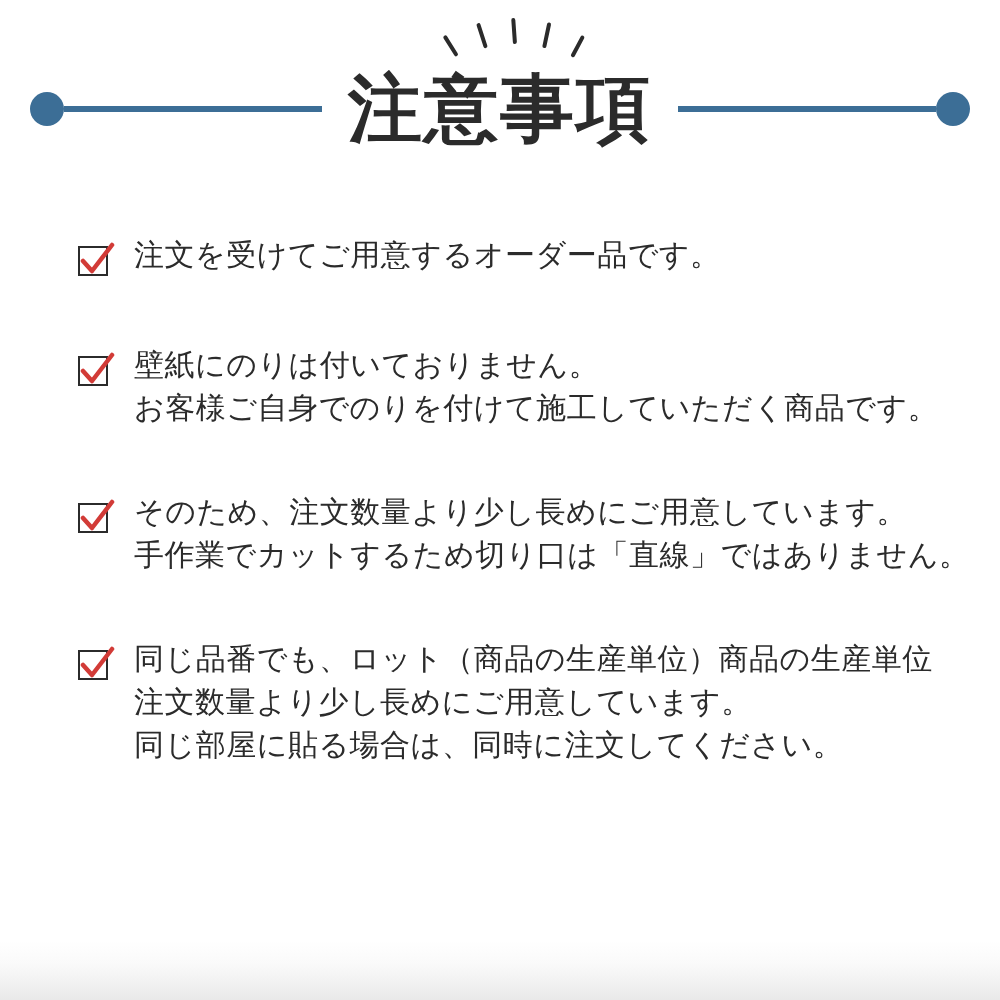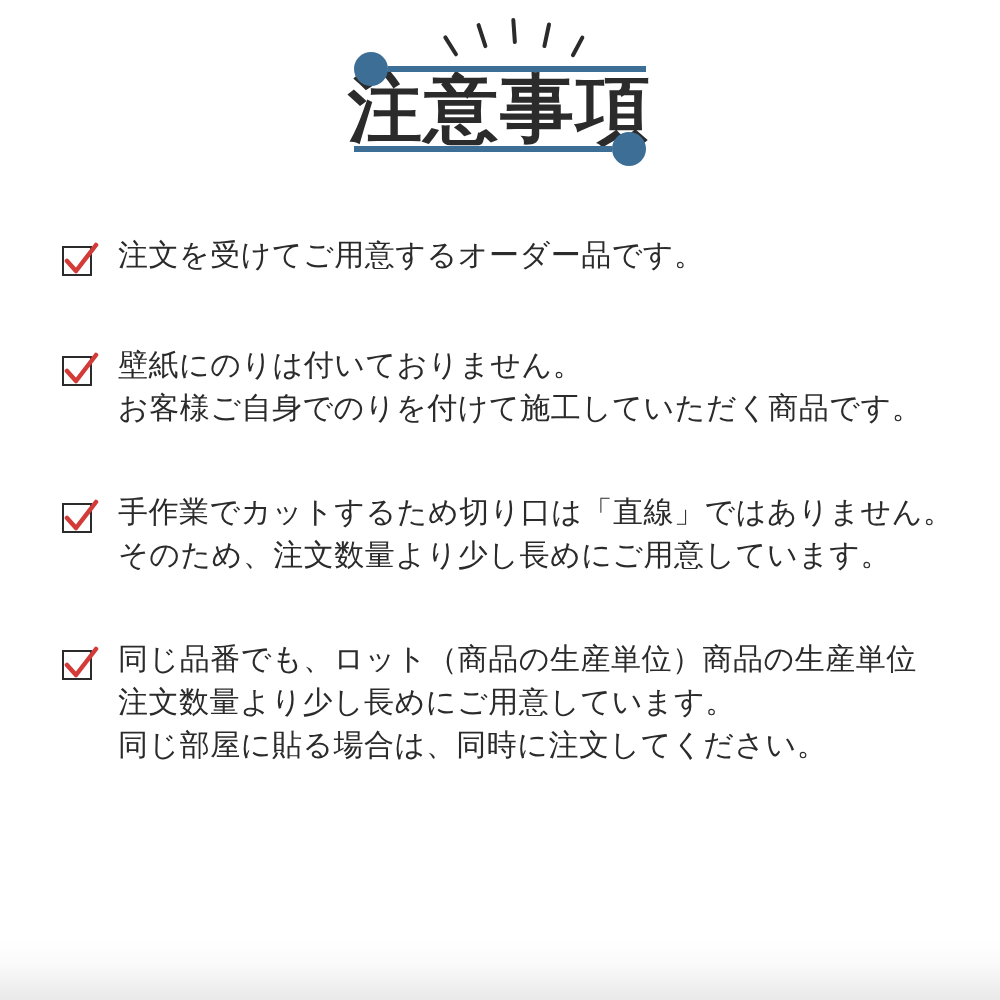--- a/index.html
+++ b/index.html
@@ -39,21 +39,20 @@
 
   .title-row {
     position: absolute;
     top: 64px;
     left: 0;
     right: 0;
     height: 90px;
     display: flex;
     align-items: center;
     justify-content: center;
-    flex-direction: column;
   }
   .rule {
     height: 6px;
     background: #3c6e96;
     flex: 0 0 auto;
     position: relative;
   }
   .rule.left { width: 258px; margin-left: 34px; }
   .rule.right { width: 258px; margin-right: 34px; }
   .dot {
@@ -74,21 +73,21 @@
     letter-spacing: 2px;
     color: #2b2b2b;
     padding: 0 26px;
     line-height: 1;
     white-space: nowrap;
   }
 
   
   .list {
     margin: 34px 0 0 0;
-    padding: 0 56px 0 60px;
+    padding: 0 56px 0 76px;
   }
   .item {
     display: flex;
     align-items: flex-start;
     margin-bottom: 62px;
   }
   .check {
     flex: 0 0 auto;
     width: 40px;
     height: 40px;
@@ -192,22 +191,22 @@
   </div>
 
   <div class="item">
     <div class="check">
       <div class="box"></div>
       <svg viewBox="0 0 40 40" aria-hidden="true">
         <path d="M7 19 L16 29 L36 3" fill="none" stroke="#d23b37" stroke-width="4.5" stroke-linecap="round" stroke-linejoin="round"></path>
       </svg>
     </div>
     <div class="lines">
+      <div class="line">そのため、注文数量より少し長めにご用意しています。</div>
       <div class="line">手作業でカットするため切り口は「直線」ではありません。</div>
-      <div class="line">そのため、注文数量より少し長めにご用意しています。</div>
     </div>
   </div>
 
   <div class="item">
     <div class="check">
       <div class="box"></div>
       <svg viewBox="0 0 40 40" aria-hidden="true">
         <path d="M7 19 L16 29 L36 3" fill="none" stroke="#d23b37" stroke-width="4.5" stroke-linecap="round" stroke-linejoin="round"></path>
       </svg>
     </div>

